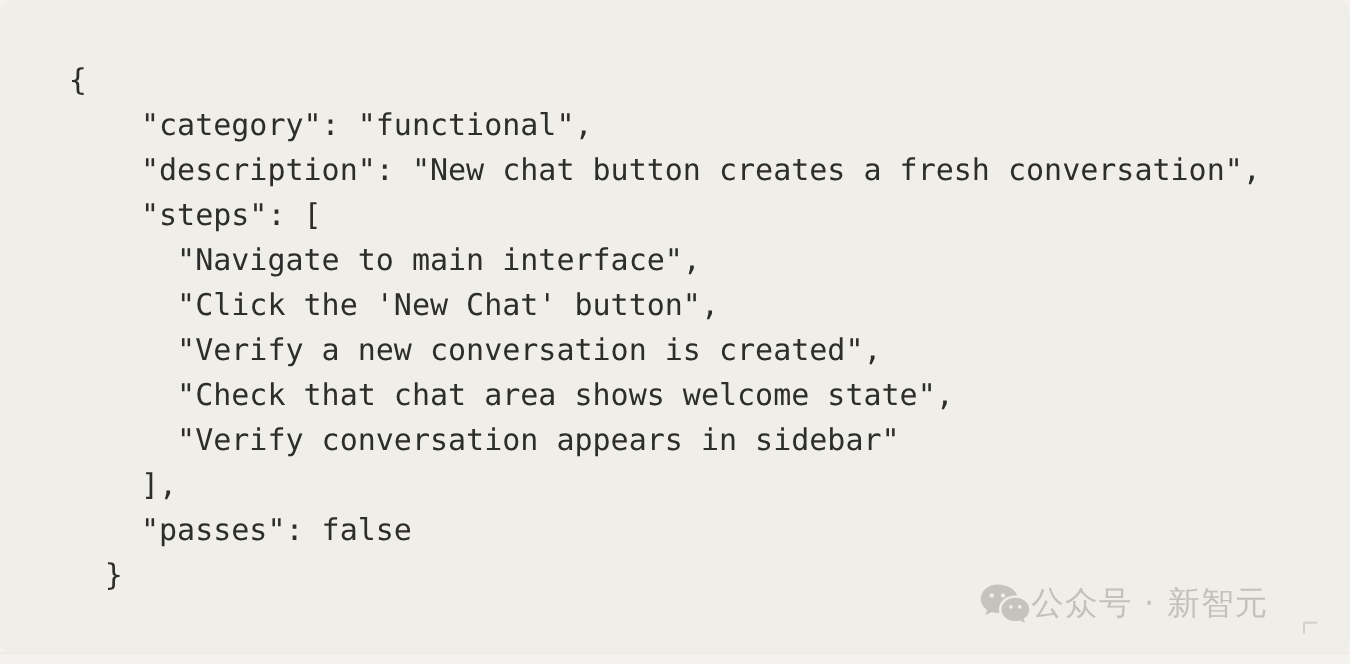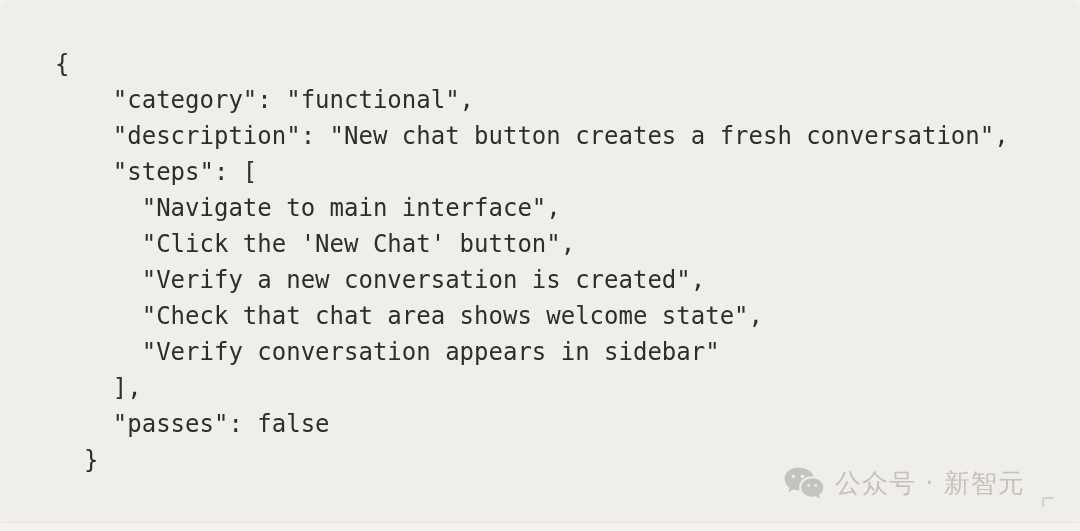--- a/index.html
+++ b/index.html
@@ -69,21 +69,20 @@
   
   .ind0 { padding-left: 55px; }
 
   
   .watermark {
     position: absolute;
     left: 783px;
     top: 466px;
     display: flex;
     align-items: flex-end;
-    gap: 10px;
     opacity: 1;
     pointer-events: none;
   }
 
   .wm-logo {
     width: 42px;
     height: 34px;
     position: relative;
     flex: none;
   }

